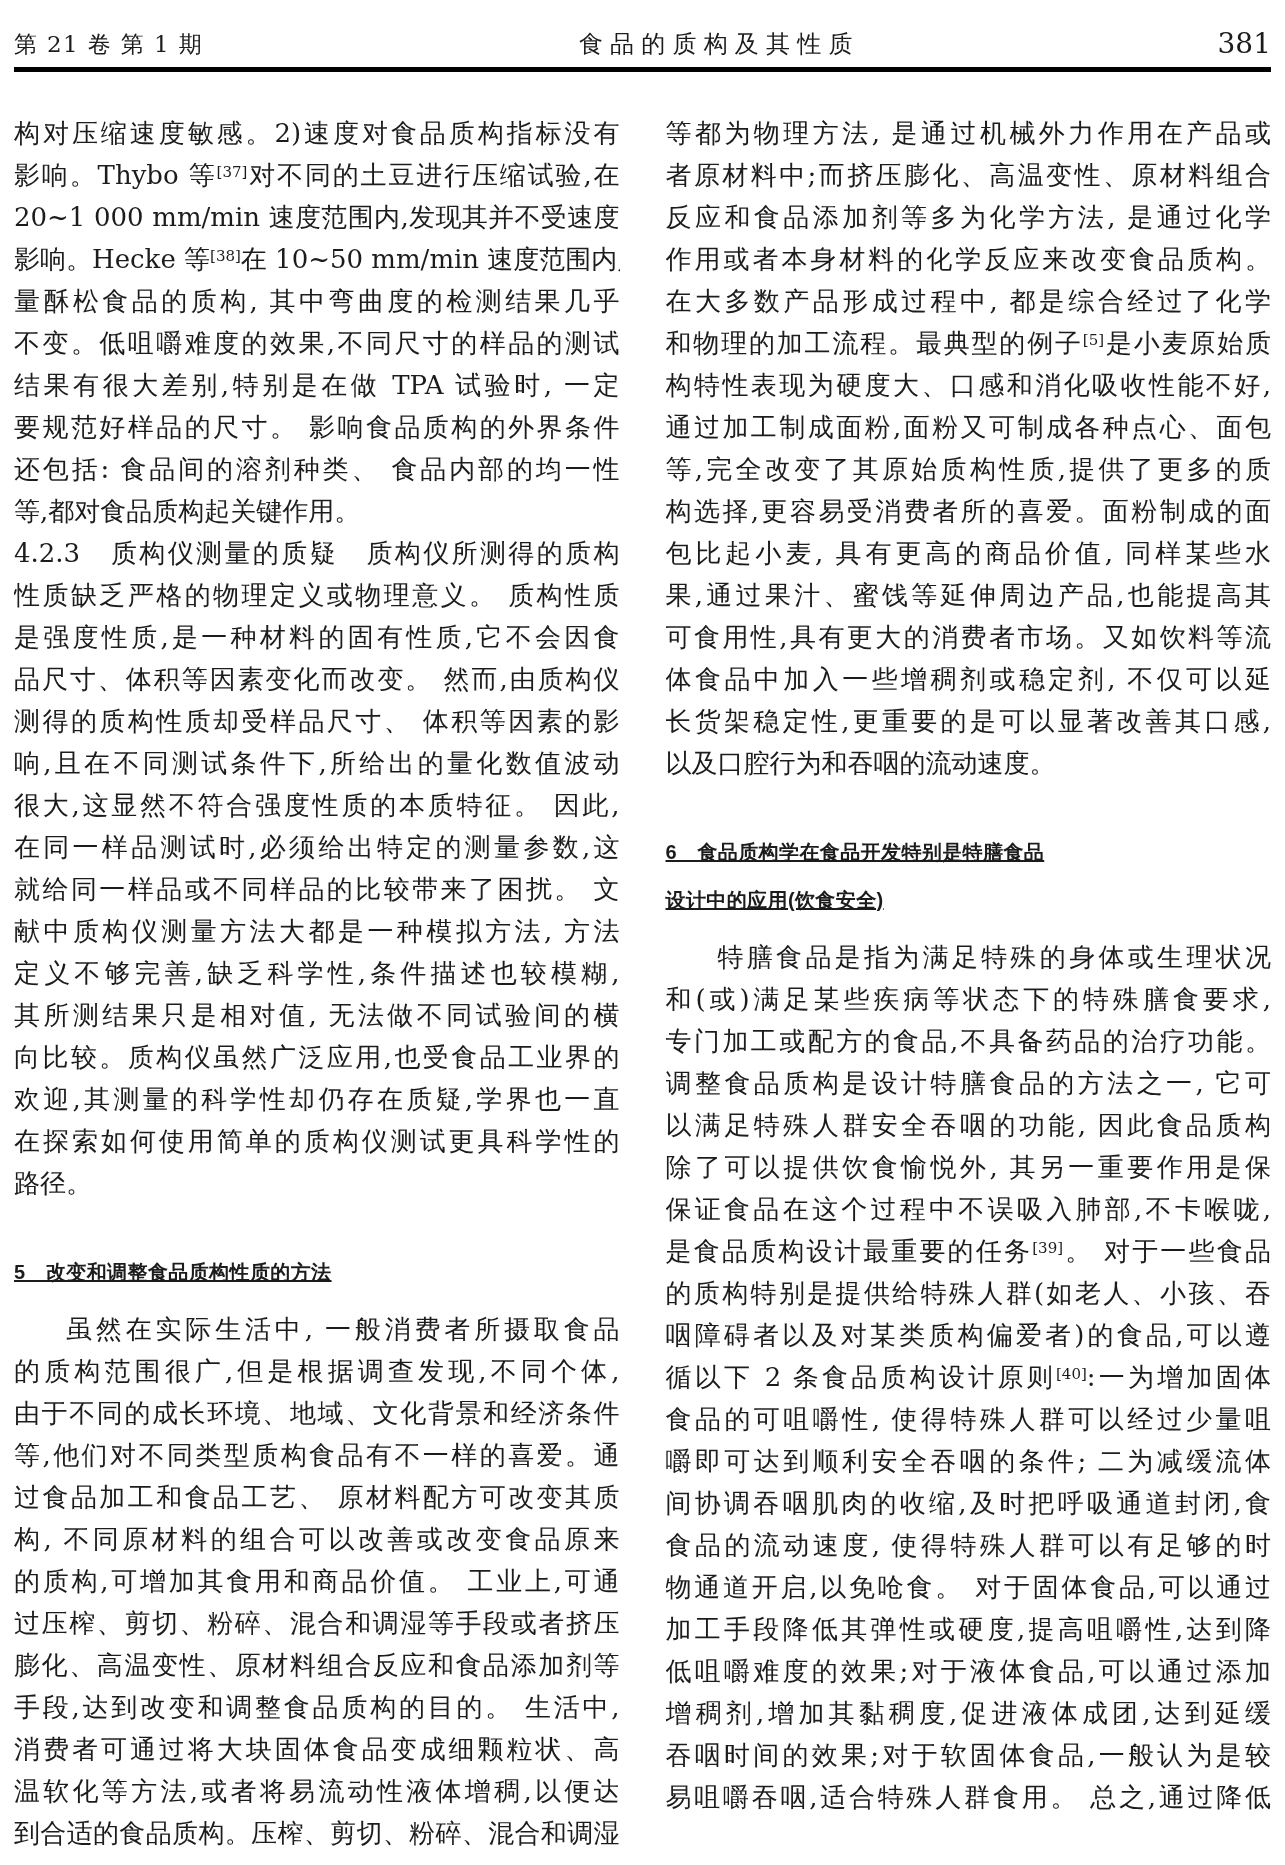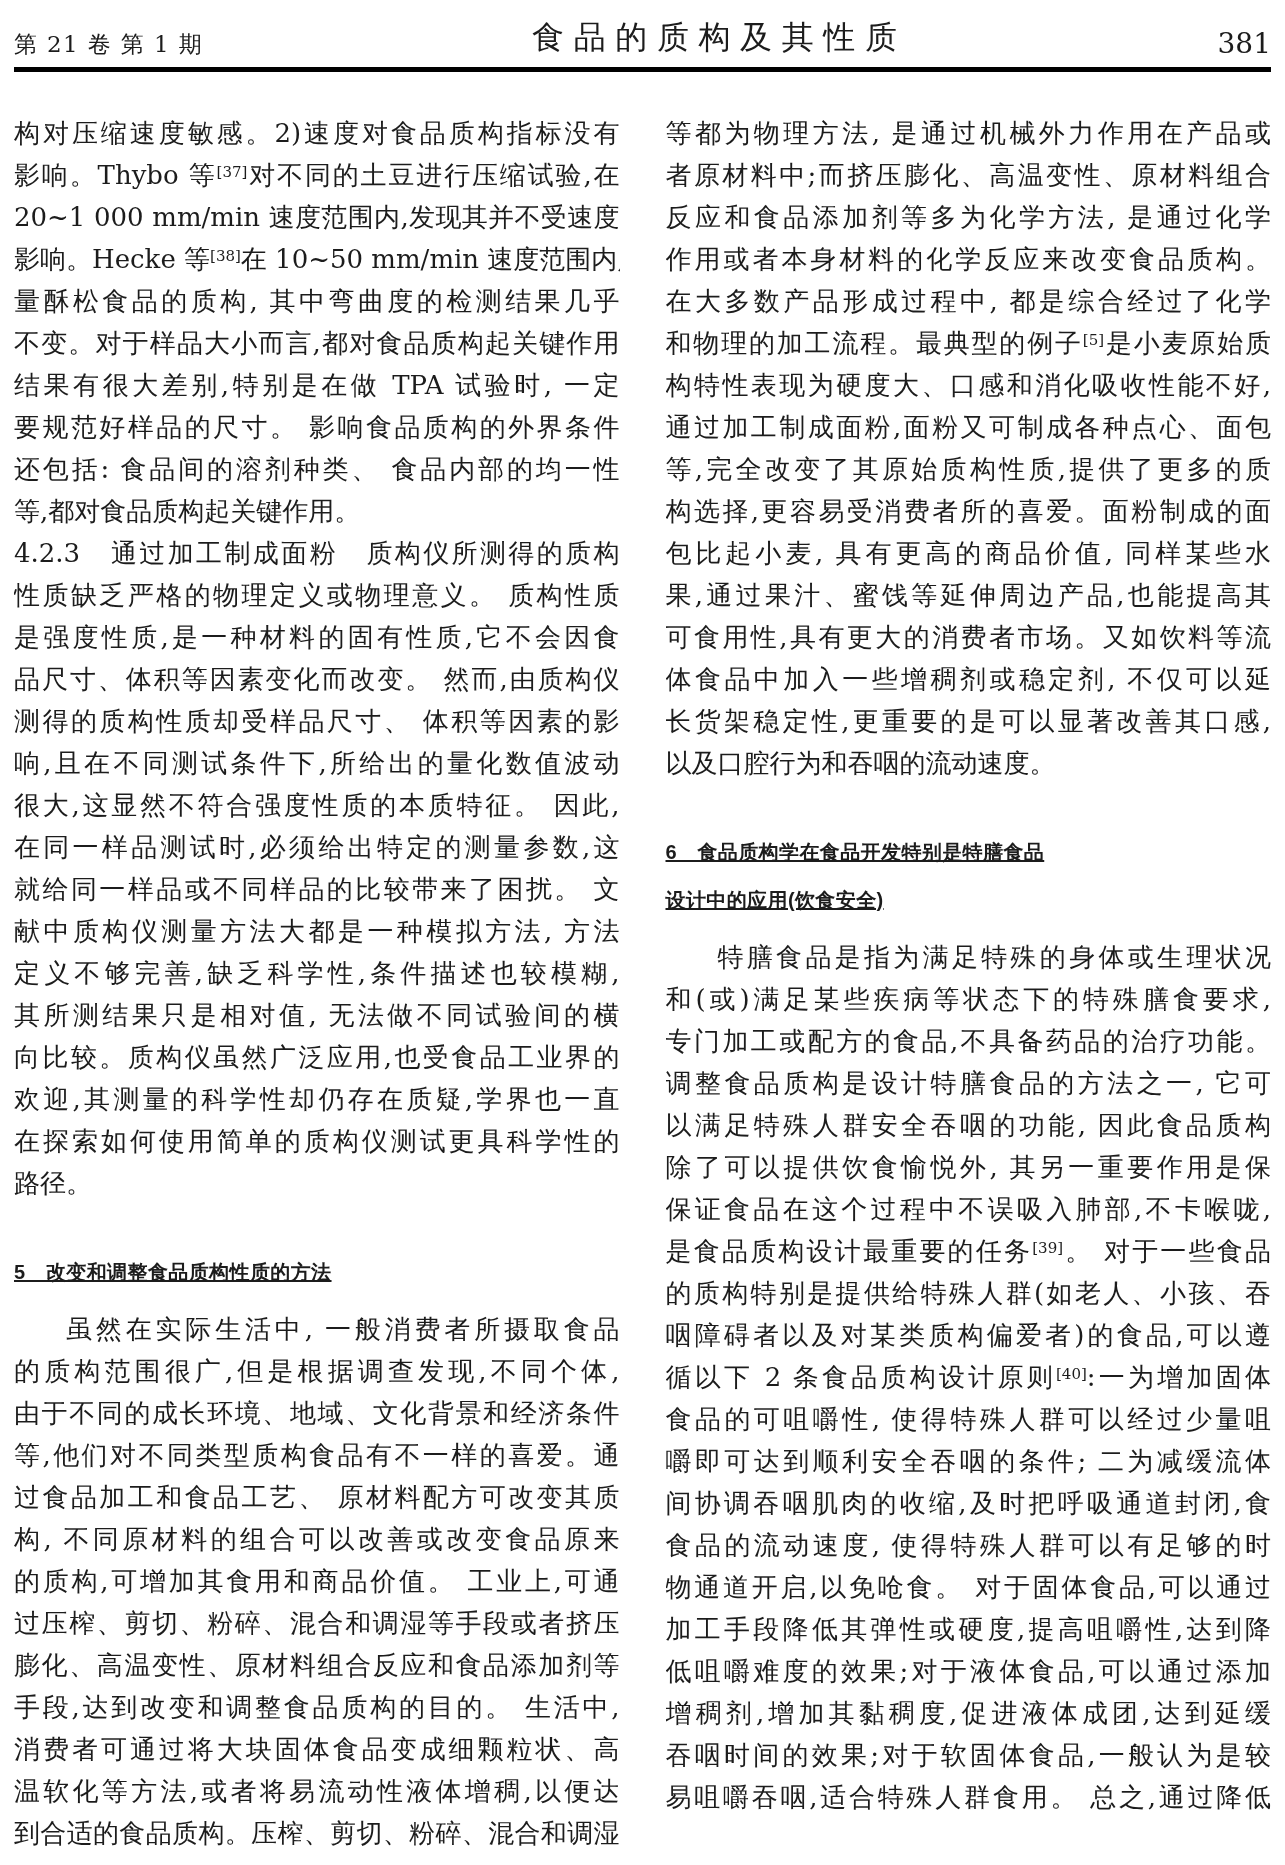--- a/index.html
+++ b/index.html
@@ -15,21 +15,21 @@
     background:#ffffff;
     padding:12px 14px;
     position:relative;
   }
   .page-header {
     display:flex; justify-content:space-between; align-items:flex-end;
     padding-top:16px; height:48px;
     font-size:23px;
   }
   .journal-issue { letter-spacing:0.06em; }
-  .running-title { letter-spacing:0.30em; font-size:32px;margin-left:18px; }
+  .running-title { letter-spacing:0.30em; font-size:24px;margin-left:18px; }
   .page-number { font-size:28px; }
   .header-rule { height:5px; background:#000; margin-top:7px; }
   .columns { display:flex; gap:46px; margin-top:40px; }
   .column { flex:1 1 0; min-width:0; }
   .para { margin:0; }
   .line {
     font-size:26px; line-height:42px; height:42px;
     text-align:justify; text-align-last:justify;
     text-justify:inter-character;
     overflow:hidden; white-space:nowrap;
@@ -57,28 +57,28 @@
   </div>
   <div class="header-rule"></div>
   <div class="columns">
     <div class="column">
         <div class="para">
           <div class="line">构对压缩速度敏感。2)速度对食品质构指标没有</div>
           <div class="line">影响。Thybo 等<sup>[37]</sup>对不同的土豆进行压缩试验,在</div>
           <div class="line">20~1 000 mm/min 速度范围内,发现其并不受速度</div>
           <div class="line">影响。Hecke 等<sup>[38]</sup>在 10~50 mm/min 速度范围内,测</div>
           <div class="line">量酥松食品的质构, 其中弯曲度的检测结果几乎</div>
-          <div class="line">不变。对于样品大小而言,都对食品质构起关键作用</div>
+          <div class="line">不变。低咀嚼难度的效果,不同尺寸的样品的测试</div>
           <div class="line">结果有很大差别,特别是在做 TPA 试验时, 一定</div>
           <div class="line">要规范好样品的尺寸。 影响食品质构的外界条件</div>
           <div class="line">还包括: 食品间的溶剂种类、 食品内部的均一性</div>
           <div class="line line-end">等,都对食品质构起关键作用。</div>
         </div>
         <div class="para">
-          <div class="line">4.2.3　通过加工制成面粉　质构仪所测得的质构</div>
+          <div class="line">4.2.3　质构仪测量的质疑　质构仪所测得的质构</div>
           <div class="line">性质缺乏严格的物理定义或物理意义。 质构性质</div>
           <div class="line">是强度性质,是一种材料的固有性质,它不会因食</div>
           <div class="line">品尺寸、体积等因素变化而改变。 然而,由质构仪</div>
           <div class="line">测得的质构性质却受样品尺寸、 体积等因素的影</div>
           <div class="line">响,且在不同测试条件下,所给出的量化数值波动</div>
           <div class="line">很大,这显然不符合强度性质的本质特征。 因此,</div>
           <div class="line">在同一样品测试时,必须给出特定的测量参数,这</div>
           <div class="line">就给同一样品或不同样品的比较带来了困扰。 文</div>
           <div class="line">献中质构仪测量方法大都是一种模拟方法, 方法</div>
           <div class="line">定义不够完善,缺乏科学性,条件描述也较模糊,</div>

